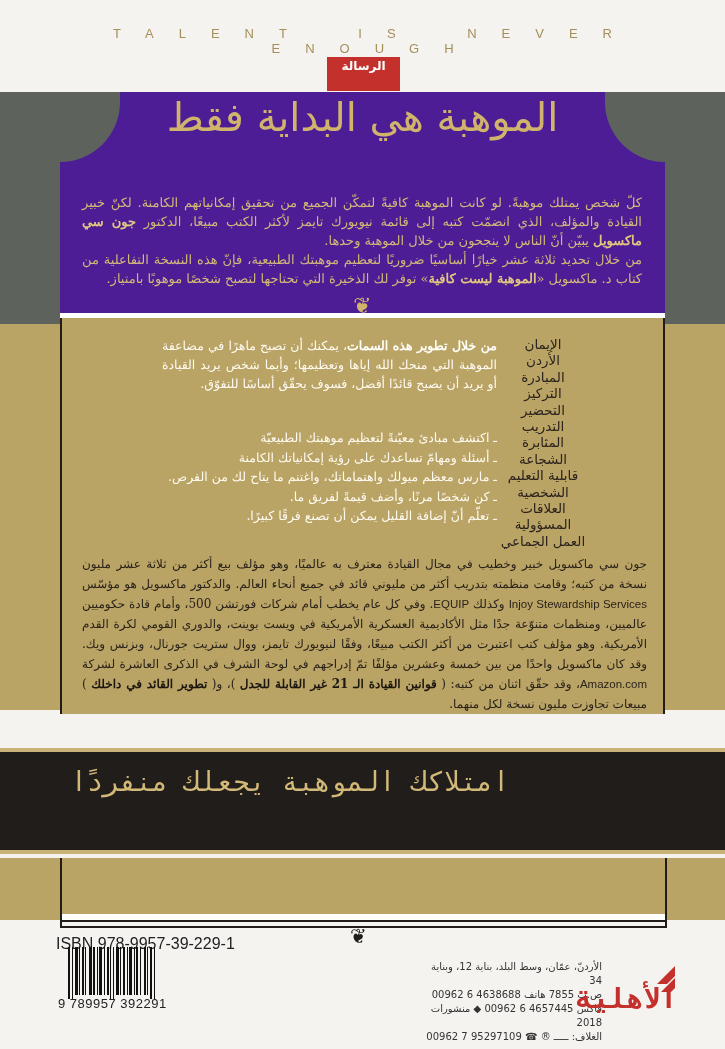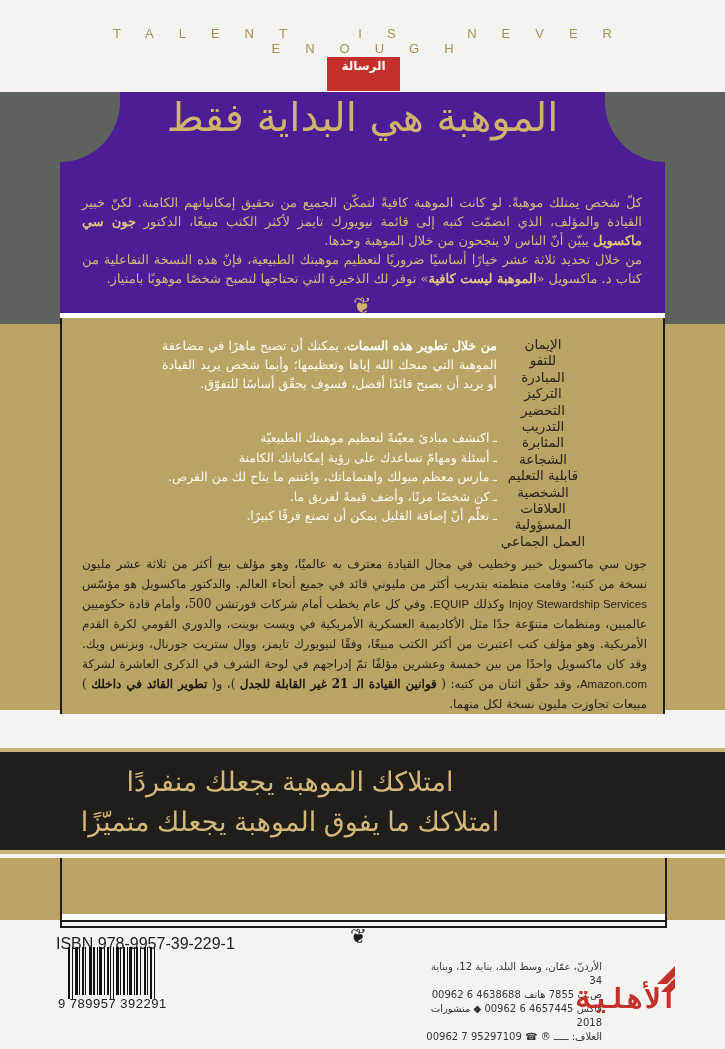--- a/index.html
+++ b/index.html
@@ -90,21 +90,21 @@
   .bio b { color: #1d160f; }
   .bio .latin { font-family: "Liberation Sans", sans-serif; font-size: 11.5px; }
 
   
   .quote-band {
     position: absolute; top: 748px; left: 0; width: 725px; height: 106px;
     background: #211d1b; border-top: 4px solid #c9b278; border-bottom: 4px solid #c9b278;
   }
   .quote {
     position: absolute; left: 0; width: 580px; text-align: center; direction: rtl;
-    color: #d3b978; font-size: 27px; font-family: Liberation Sans, sans-serif;
+    color: #d3b978; font-size: 27px; font-family: Liberation Mono, monospace;
   }
   .quote-1 { top: 14px; }
   .quote-2 { top: 54px; }
 
   .gold-bottom-band {
     position: absolute; top: 858px; left: 0; width: 725px; height: 62px; background: #b9a466;
   }
   .gold-bottom-frame {
     position: absolute; top: 858px; left: 60px; width: 607px; height: 70px;
     border-left: 2px solid #221c18; border-right: 2px solid #221c18; border-bottom: 2px solid #221c18;
@@ -164,21 +164,21 @@
   <div class="ornament">❦</div>
 </div>
 
 <div class="white-rule" style="top:313px;height:5px;"></div>
 <div class="white-rule" style="top:320px;height:4px;background:#6b6b68;"></div>
 
 <div class="gold-band"></div>
 <div class="gold-panel">
   <div class="traits">
     <div>الإيمان</div>
-    <div>للتفو</div>
+    <div>الأردن</div>
     <div>المبادرة</div>
     <div>التركيز</div>
     <div>التحضير</div>
     <div>التدريب</div>
     <div>المثابرة</div>
     <div>الشجاعة</div>
     <div>قابلية التعليم</div>
     <div>الشخصية</div>
     <div>العلاقات</div>
     <div>المسؤولية</div>
@@ -193,21 +193,20 @@
     <li>ـ مارس معظم ميولك واهتماماتك، واغتنم ما يتاح لك من الفرص.</li>
     <li>ـ كن شخصًا مرنًا، وأضف قيمةً لفريق ما.</li>
     <li>ـ تعلّم أنّ إضافة القليل يمكن أن تصنع فرقًا كبيرًا.</li>
   </ul>
 
   <p class="bio"><span>جون سي ماكسويل خبير وخطيب في مجال القيادة معترف به عالميًا، وهو مؤلف بيع أكثر من ثلاثة عشر مليون نسخة من كتبه؛ وقامت منظمته بتدريب أكثر من مليوني قائد في جميع أنحاء العالم. والدكتور ماكسويل هو مؤسّس </span><span class="latin">Injoy Stewardship Services</span><span> وكذلك </span><span class="latin">EQUIP</span><span>. وفي كل عام يخطب أمام شركات فورتشن 500، وأمام قادة حكوميين عالميين، ومنظمات متنوّعة جدًا مثل الأكاديمية العسكرية الأمريكية في ويست بوينت، والدوري القومي لكرة القدم الأمريكية. وهو مؤلف كتب اعتبرت من أكثر الكتب مبيعًا، وفقًا لنيويورك تايمز، ووال ستريت جورنال، وبزنس ويك. وقد كان ماكسويل واحدًا من بين خمسة وعشرين مؤلفًا تمّ إدراجهم في لوحة الشرف في الذكرى العاشرة لشركة </span><span class="latin">Amazon.com</span><span>، وقد حقّق اثنان من كتبه: ( </span><b>قوانين القيادة الـ 21 غير القابلة للجدل</b><span> )، و( </span><b>تطوير القائد في داخلك</b><span> ) مبيعات تجاوزت مليون نسخة لكل منهما.</span></p>
 </div>
 
 <div class="quote-band">
   <div class="quote quote-1">امتلاكك الموهبة يجعلك منفردًا</div>
-  <div class="quote quote-2">امتلاكك ما يفوق الموهبة يجعلك متميّزًا</div>
 </div>
 
 <div class="gold-bottom-band"></div>
 <div class="gold-bottom-frame">
   <div class="white-strip"></div>
   <div class="inner-rule"></div>
 </div>
 <div class="ornament-bottom">❦</div>
 
 <div class="isbn-label">ISBN 978-9957-39-229-1</div>

